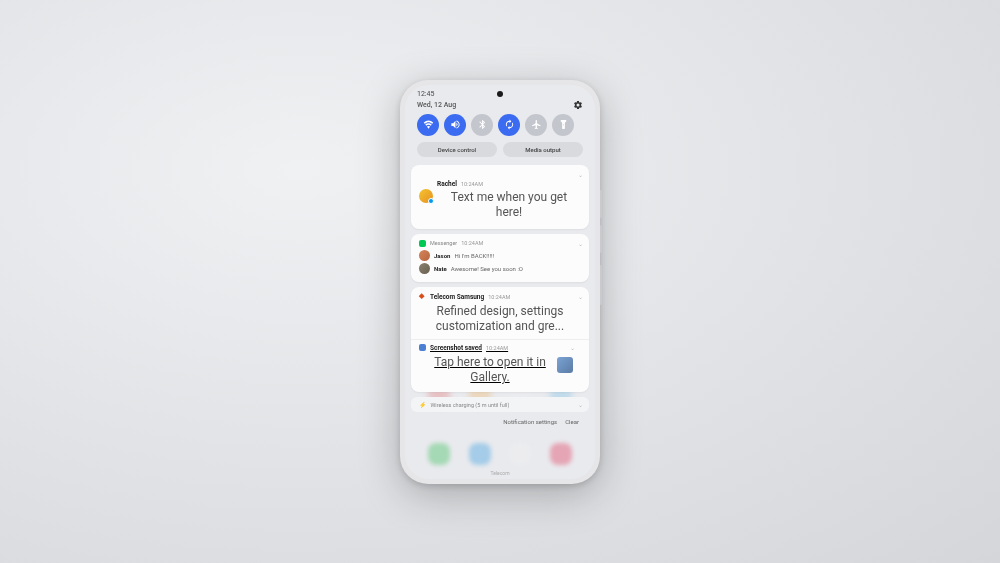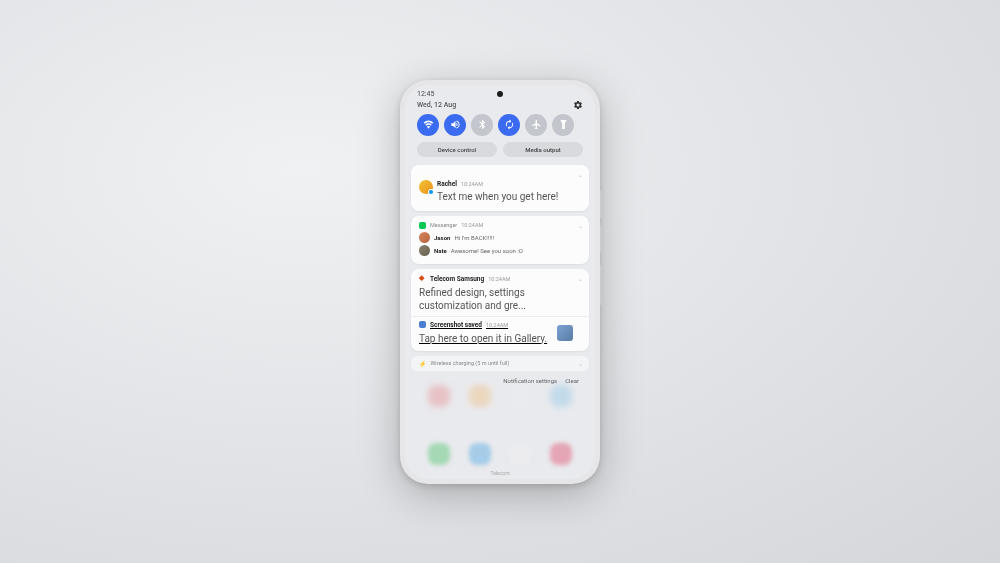--- a/index.html
+++ b/index.html
@@ -108,21 +108,21 @@
   .avatar.rachel { background:linear-gradient(135deg,#f4c430,#e89020); }
   .avatar .badge {
     position:absolute; bottom:-1px; right:-1px;
     width:6px; height:6px; border-radius:50%;
     background:#0099ee; border:1px solid #fff;
   }
   .avatar.jason { background:linear-gradient(135deg,#d4845a,#b86540); width:11px;height:11px; }
   .avatar.nate { background:linear-gradient(135deg,#8a8070,#6a6050); width:11px;height:11px; }
   .n-title { font-size:6.5px; font-weight:700; color:#222; }
   .n-time { font-size:5.5px; color:#999; }
-  .n-body { font-size:10px; color:#555; line-height:1.3; }
+  .n-body { font-size:12px; color:#555; line-height:1.3;text-align:center; }
   .app-row { display:flex; align-items:center; gap:4px; margin-bottom:3px; }
   .app-icon { width:7px;height:7px;border-radius:2px;background:#00c853; }
   .app-icon.ds { background:transparent; color:#d94f1a; font-weight:900; font-size:7px; line-height:7px; }
   .app-icon.ss { background:#4a7fd4; }
   .app-name { font-size:5.5px; color:#888; }
   .msg-row { display:flex; align-items:center; gap:4px; margin-bottom:2px; }
   .msg-name { font-size:6px; font-weight:700; color:#222; }
   .msg-text { font-size:6px; color:#666; flex:1; white-space:nowrap; overflow:hidden; text-overflow:ellipsis;}
   .divider { height:1px; background:#eee; margin:4px -8px; }
   .thumb {

